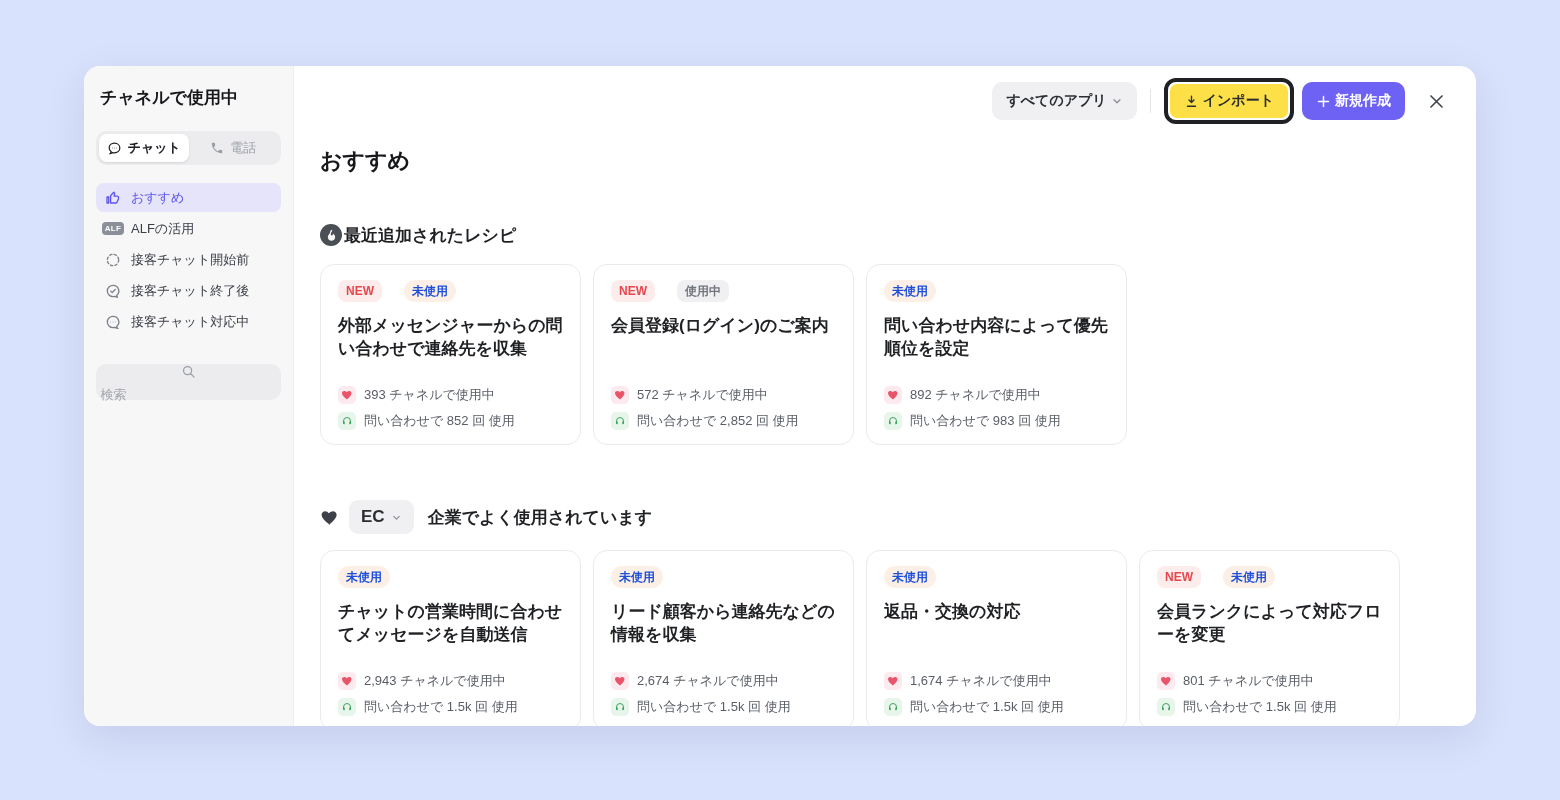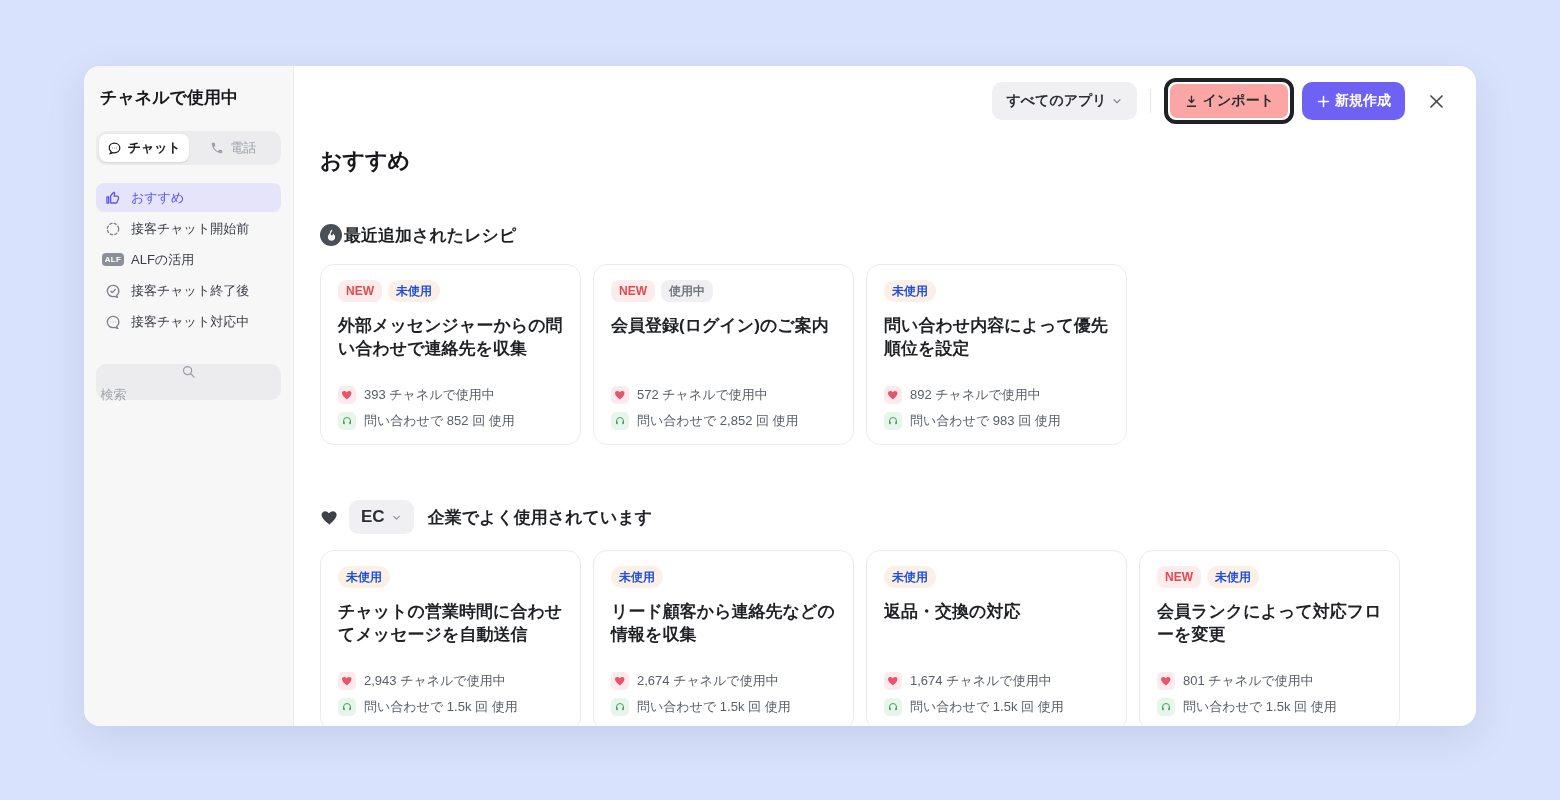--- a/index.html
+++ b/index.html
@@ -60,42 +60,42 @@
     border-radius:10px; font-size:14px; font-weight:700; cursor:pointer; border:none;
     font-family:"Liberation Sans", sans-serif;
   }
   .btn-filter { background:#f0f0f2; color:#2a2d31; }
   .btn-filter .chev { color:#8a8f98; }
   .v-div { width:1px; height:24px; background:#e4e4e7; margin:0 13px; }
   .import-ring {
     border:4px solid #202124; border-radius:12px; padding:2px; background:#fff;
     display:flex; margin-right:8px;
   }
-  .btn-import { background:#fca5a5; color:#2a2d31; height:34px; border-radius:7px;align-items:center; }
+  .btn-import { background:#fde047; color:#2a2d31; height:34px; border-radius:7px;align-items:center; }
   .btn-create { background:#6e62f4; color:#ffffff; margin-right:18px; }
   .close-btn { background:none; border:none; cursor:pointer; color:#3f434a; display:flex; padding:4px; }
   .page-title { margin-top:22px; font-size:22px; font-weight:700; color:#17181b; line-height:30px; }
   .sec-head { display:flex; align-items:center; gap:2px; margin-top:46px; height:26px; }
   .sec-head .flame-circle {
     width:22px; height:22px; border-radius:50%; background:#4a4e55;
     display:flex; align-items:center; justify-content:center; color:#f7f7f8;
   }
   .sec-title { font-size:17px; font-weight:700; color:#1f2124; }
   .sec-head2 { display:flex; align-items:center; gap:10px; margin-top:55px; height:34px; }
   .sec-head2 .sec-heart { color:#3e4248; display:flex; }
   .btn-ec { background:#f0f0f2; color:#2a2d31; height:34px; border-radius:9px; padding:0 12px; font-size:17px; gap:6px; }
   .btn-ec .chev { color:#8a8f98; }
   .sec-head2 .sec-title { margin-left:4px; }
   .cards { display:flex; gap:12px; margin-top:16px; }
   .card {
     width:261px; height:181px; border:1px solid #ebebed; border-radius:14px;
     background:#fff; padding:15px 17px 14px; display:flex; flex-direction:column;
     cursor:pointer;
   }
-  .badges { display:flex; gap:6px; }
+  .badges { display:flex; gap:22px; }
   .badge { font-size:12px; font-weight:700; border-radius:8px; padding:4px 8px; line-height:14px; }
   .badge.new { background:#fdecec; color:#e5484d; }
   .badge.unused { background:#fcf0e6; color:#1d4ed8;border-radius:11px; }
   .badge.used { background:#f0f0f2; color:#71757d; }
   .card-title {
     margin-top:12px; font-size:17px; line-height:23px; font-weight:700; color:#1f2124;
   }
   .stats { margin-top:auto; display:flex; flex-direction:column; gap:8px; }
   .stat { display:flex; align-items:center; gap:8px; font-size:13px; color:#595e66; }
   .stat-ic {
@@ -139,31 +139,31 @@
       <div class="menu-item active">
         <span class="mi-ic">
           <svg width="16" height="16" viewBox="0 0 24 24" fill="none" stroke="currentColor" stroke-width="2" stroke-linejoin="round">
             <path d="M3 10.5h2.6v9H3zM8.4 19.5h7.8c.8 0 1.5-.5 1.8-1.2l2.2-5.2c.1-.2.1-.4.1-.6v-1.3c0-1.1-.9-2-2-2h-4.6l.8-3.6v-.3c0-.4-.2-.8-.4-1l-.9-.9-4.2 4.5c-.4.4-.6.9-.6 1.4v8.2c0 1.1.9 2 2 2z"></path>
           </svg>
         </span>
         <span>おすすめ</span>
       </div>
       <div class="menu-item">
         <span class="mi-ic">
+          <span class="alf-chip">ALF</span>
+        </span>
+        <span>ALFの活用</span>
+      </div>
+      <div class="menu-item">
+        <span class="mi-ic">
           <svg width="16" height="16" viewBox="0 0 24 24" fill="none" stroke="currentColor" stroke-width="2" stroke-linecap="round">
             <circle cx="12" cy="12" r="8.5" stroke-dasharray="3.4 3.4"></circle>
           </svg>
         </span>
         <span>接客チャット開始前</span>
-      </div>
-      <div class="menu-item">
-        <span class="mi-ic">
-          <span class="alf-chip">ALF</span>
-        </span>
-        <span>ALFの活用</span>
       </div>
       <div class="menu-item">
         <span class="mi-ic">
           <svg width="16" height="16" viewBox="0 0 24 24" fill="none" stroke="currentColor" stroke-width="2" stroke-linecap="round" stroke-linejoin="round">
             <path d="M12 3.5a8.5 8.5 0 1 0 0 17c1 0 1.9-.2 2.8-.5.9.7 2.3 1.4 3.9 1.4-.8-.9-1.1-1.9-1.2-2.8A8.5 8.5 0 0 0 12 3.5z"></path>
             <path d="M8.6 12.2l2.2 2.2 4.4-4.6"></path>
           </svg>
         </span>
         <span>接客チャット終了後</span>
       </div>

